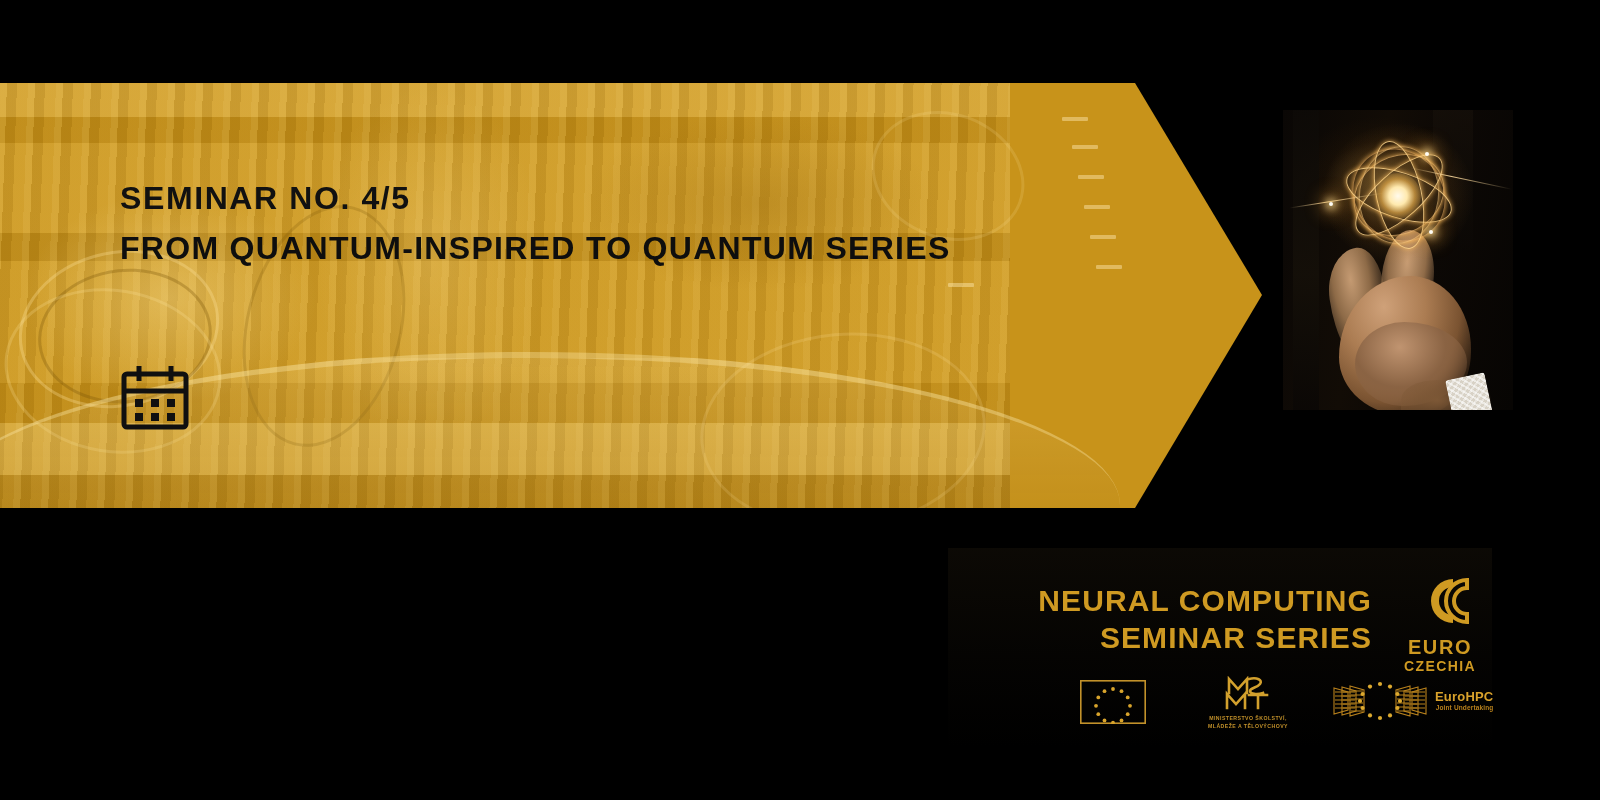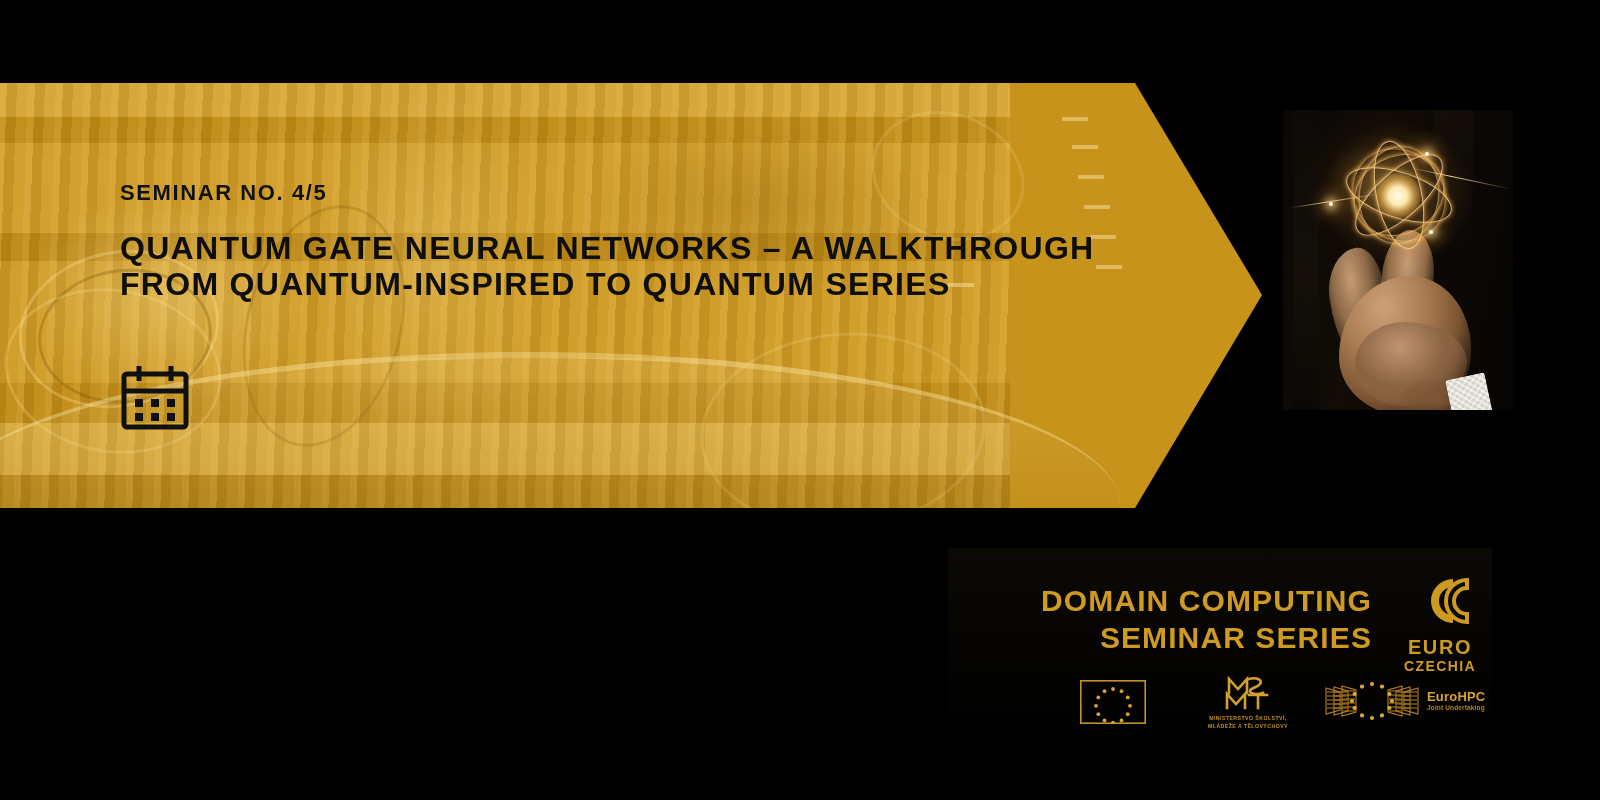--- a/index.html
+++ b/index.html
@@ -230,21 +230,21 @@
     width: 26px; height: 4px;
     background: rgba(255,236,180,.45);
     border-radius: 1px;
   }
 
   
   .kicker {
     position: absolute;
     left: 120px;
     top: 180px;
-    font-size: 22px;
+    font-size: 32px;
     font-weight: bold;
     letter-spacing: 1.6px;
     color: #111111;
     white-space: nowrap;
   }
   .title {
     position: absolute;
     left: 120px;
     top: 230px;
     font-size: 32px;
@@ -324,21 +324,21 @@
   .funders {
     position: absolute;
     left: 1070px;
     top: 676px;
     width: 420px;
     height: 56px;
   }
   .funder { position: absolute; }
   .f-eu   { left: 10px;  top: 4px; }
   .f-msmt { left: 118px; top: 0px; width: 120px; text-align: center; }
-  .f-hpc  { left: 254px; top: 4px; }
+  .f-hpc  { left: 262px; top: 4px; text-align: right; }
   .msmt-cap {
     font-size: 5.2px;
     font-weight: bold;
     letter-spacing: .45px;
     color: #c2912a;
     line-height: 7px;
     margin-top: 1px;
     white-space: nowrap;
   }
   .hpc-name {
@@ -407,21 +407,20 @@
     <div class="tick" style="left:1078px; top:92px;"></div>
     <div class="tick" style="left:1084px; top:122px;"></div>
     <div class="tick" style="left:1090px; top:152px;"></div>
     <div class="tick" style="left:1096px; top:182px;"></div>
     <div class="tick" style="left:948px;  top:200px;"></div>
   </div>
 
   <div class="kicker">SEMINAR NO. 4/5</div>
 
   <div class="title">
-    <div>QUANTUM GATE NEURAL NETWORKS – A WALKTHROUGH</div>
     <div>FROM QUANTUM-INSPIRED TO QUANTUM SERIES</div>
   </div>
 
   <div class="meta">
     <svg class="cal-icon" width="70" height="70" viewBox="0 0 70 70">
       <rect x="4" y="12" width="62" height="53" rx="3" ry="3" fill="none" stroke="#101010" stroke-width="5"></rect>
       <line x1="4" y1="29" x2="66" y2="29" stroke="#101010" stroke-width="5"></line>
       <line x1="19" y1="4" x2="19" y2="19" stroke="#101010" stroke-width="5"></line>
       <line x1="51" y1="4" x2="51" y2="19" stroke="#101010" stroke-width="5"></line>
       <g fill="#101010">
@@ -433,21 +432,21 @@
         <rect x="47" y="51" width="8" height="8"></rect>
       </g>
     </svg>
     <div class="meta-text">
     </div>
   </div>
 
   <div class="brand-panel"></div>
 
   <div class="series-wrap">
-    <div class="series-line">DOMAIN COMPUTING</div>
+    <div class="series-line">NEURAL COMPUTING</div>
     <div class="series-line">SEMINAR SERIES</div>
   </div>
 
   <div class="euro-logo">
     <svg class="euro-mark" width="62" height="62" viewBox="0 0 62 62">
       <path d="M44 9 A22 22 0 1 0 44 53 L44 45 A14 14 0 1 1 44 17 Z" fill="#cf9a22"></path>
       <path d="M58 10 A21 21 0 1 0 58 52 L58 44 A13 13 0 1 1 58 18 Z" fill="none" stroke="#cf9a22" stroke-width="4"></path>
     </svg>
     <div class="euro-name">EURO</div>
     <div class="euro-sub">CZECHIA</div>

